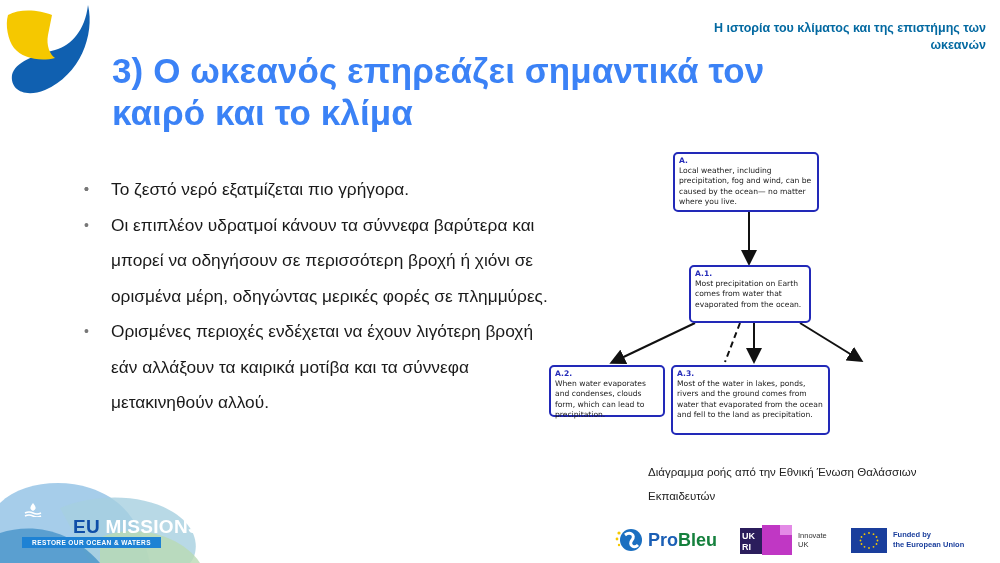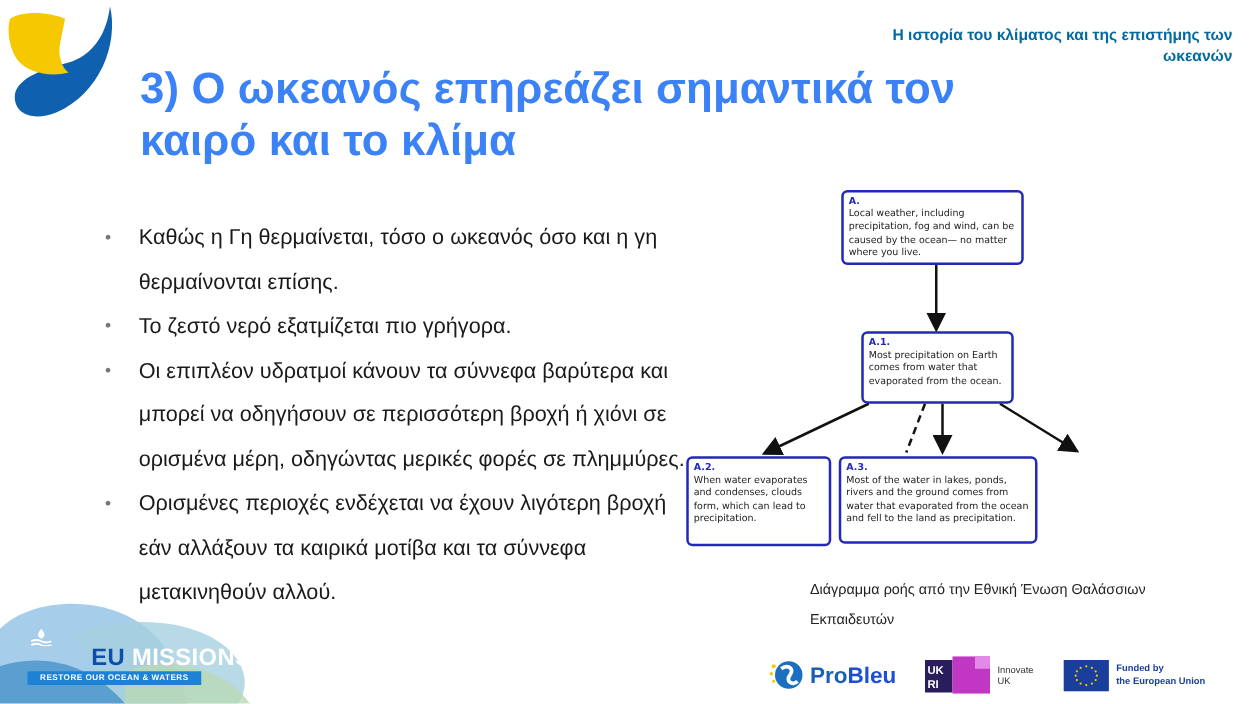--- a/index.html
+++ b/index.html
@@ -46,41 +46,41 @@
     }
     .eu-text .eu { color: #0e4ea8; }
     .eu-tagline {
       position: absolute; left: 22px; top: 537px; width: 139px; height: 11px; background: #1e82d4;
       color: #fff; font-size: 6.5px; font-weight: bold; text-align: center; line-height: 11px; letter-spacing: 0.4px;
     }
 
     .partner { position: absolute; top: 522px; height: 36px; display: flex; align-items: center; }
     .probleu { left: 614px; }
     .probleu-text { font-weight: bold; font-size: 18px; color: #1b5fb5; margin-left: 4px; }
-    .probleu-text .bleu { color: #1d4ed8; }
+    .probleu-text .bleu { color: #15803d; }
     .ukri { left: 740px; }
     .ukri-text { font-size: 7.5px; font-weight: normal; color: #333; line-height: 9px; margin-left: 6px; }
     .eu-fund { left: 851px; }
     .eu-flag { width: 36px; height: 25px; background: #1a3e9c; position: relative; }
     .eu-fund-text { font-size: 7.5px; font-weight: bold; color: #1a3e9c; line-height: 10px; margin-left: 6px; }
   </style>
 </head>
 <body>
 
 <svg class="logo-top" viewBox="0 0 100 100">
   <path d="M88 5 C 95 35, 80 75, 45 90 C 25 98, 10 90, 12 75 C 15 62, 35 55, 55 50 C 72 45, 85 30, 88 5 Z" fill="#1060b0"></path>
   <path d="M8 15 C 20 8, 40 10, 52 15 L 48 35 C 46 45, 50 55, 55 58 C 40 62, 22 58, 14 48 C 8 40, 5 25, 8 15 Z" fill="#f5c800"></path>
 </svg>
 
 <div class="header-subtitle">Η ιστορία του κλίματος και της επιστήμης των ωκεανών</div>
 
 <h1 class="page-title">3) Ο ωκεανός επηρεάζει σημαντικά τον καιρό και το κλίμα</h1>
 
 <ul class="bullets">
-  <li><span class="bullet">•</span><span>Καθώς η Γη θερμαίνεται, τόσο ο ωκεανός όσο και η γη θερμαίνονται επίσης.</span></li>
+  <li><span class="bullet">•</span></li>
   <li><span class="bullet">•</span><span>Το ζεστό νερό εξατμίζεται πιο γρήγορα.</span></li>
   <li><span class="bullet">•</span><span>Οι επιπλέον υδρατμοί κάνουν τα σύννεφα βαρύτερα και μπορεί να οδηγήσουν σε περισσότερη βροχή ή χιόνι σε ορισμένα μέρη, οδηγώντας μερικές φορές σε πλημμύρες.</span></li>
   <li><span class="bullet">•</span><span>Ορισμένες περιοχές ενδέχεται να έχουν λιγότερη βροχή εάν αλλάξουν τα καιρικά μοτίβα και τα σύννεφα μετακινηθούν αλλού.</span></li>
 </ul>
 
 <div class="diagram">
   <svg class="arrows" viewBox="0 0 455 295">
     <defs>
       <marker id="ah" markerWidth="8" markerHeight="8" refX="6" refY="4" orient="auto">
         <path d="M0,0 L8,4 L0,8 Z" fill="#111"></path>
@@ -94,21 +94,21 @@
   </svg>
 
   <div class="dbox" style="left:128px; top:4px; width:146px; height:60px;">
     <span class="lbl">A.</span>
     <span>Local weather, including precipitation, fog and wind, can be caused by the ocean— no matter where you live.</span>
   </div>
   <div class="dbox" style="left:144px; top:117px; width:122px; height:58px;">
     <span class="lbl">A.1.</span>
     <span>Most precipitation on Earth comes from water that evaporated from the ocean.</span>
   </div>
-  <div class="dbox" style="left:4px; top:217px; width:116px; height:72px;">
+  <div class="dbox" style="left:4px; top:217px; width:116px; height:52px;">
     <span class="lbl">A.2.</span>
     <span>When water evaporates and condenses, clouds form, which can lead to precipitation.</span>
   </div>
   <div class="dbox" style="left:126px; top:217px; width:159px; height:70px;">
     <span class="lbl">A.3.</span>
     <span>Most of the water in lakes, ponds, rivers and the ground comes from water that evaporated from the ocean and fell to the land as precipitation.</span>
   </div>
 </div>
 
 <div class="caption">Διάγραμμα ροής από την Εθνική Ένωση Θαλάσσιων Εκπαιδευτών</div>

